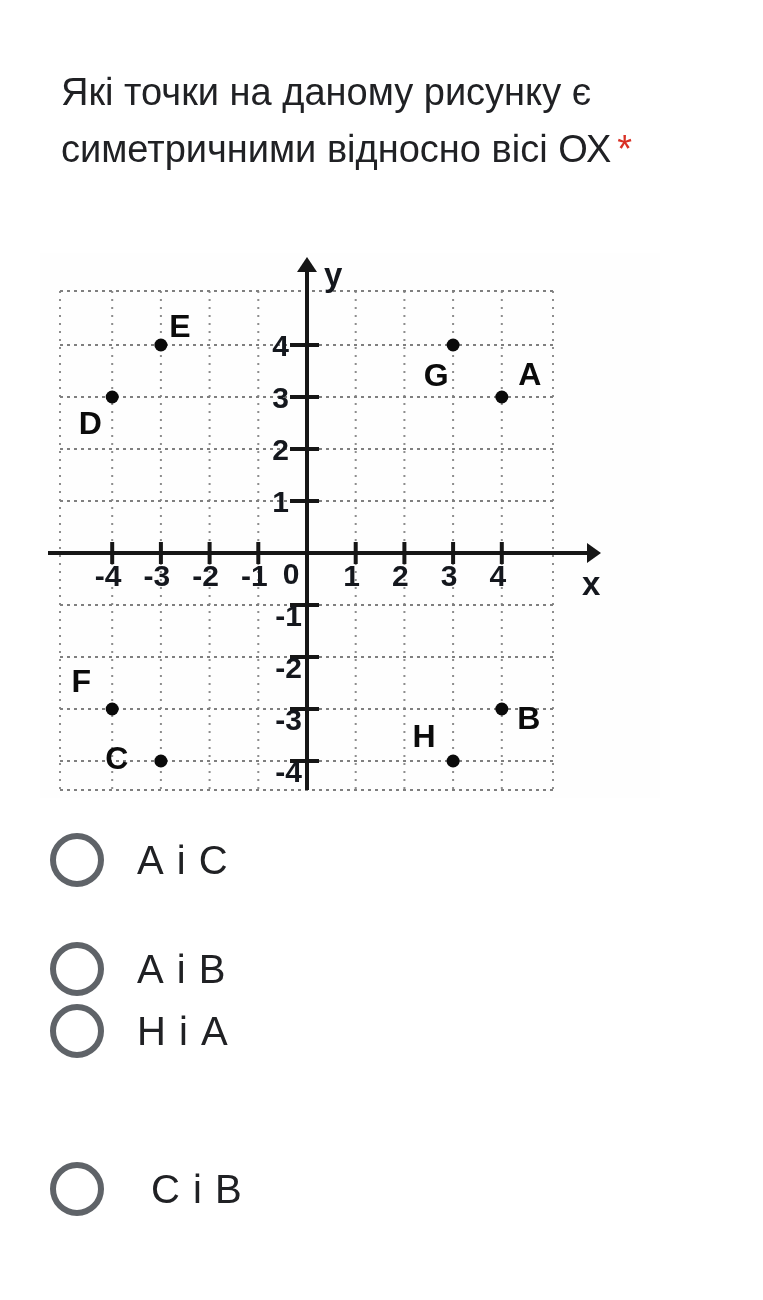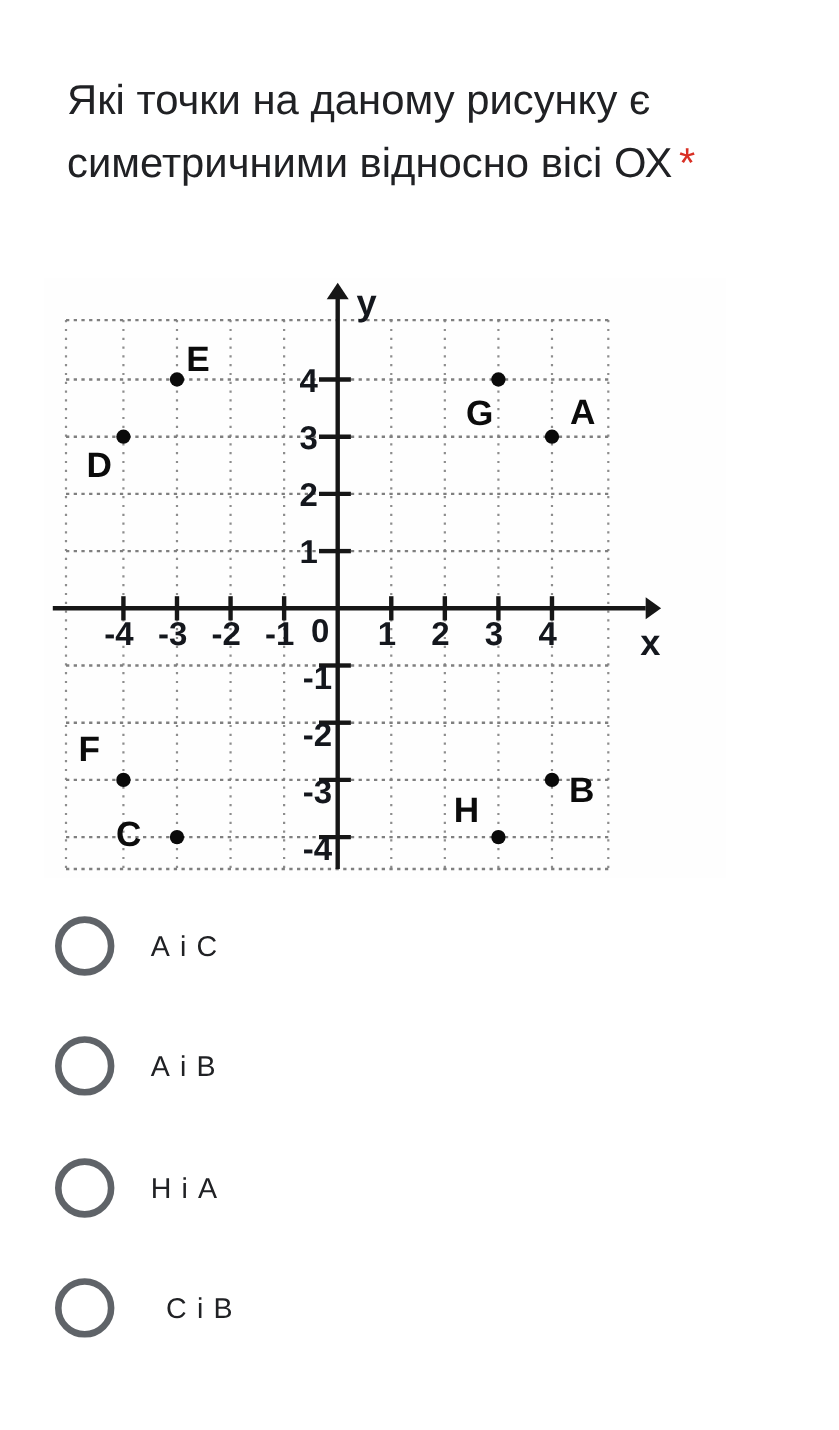--- a/index.html
+++ b/index.html
@@ -12,27 +12,27 @@
     font-size:38px;line-height:57px;color:#202124;font-weight:400;margin-left:16px;
   }
   .req{color:#d93025;padding-left:6px;}
   .figure{position:absolute;left:40px;top:253px;width:620px;height:545px;background:#fefefe;}
   .options{position:absolute;left:0;top:0;width:763px;}
   .opt-row{
     position:absolute;left:50px;display:flex;align-items:center;gap:33px;height:54px;
   }
   .opt-row:nth-child(1){top:833px;}
   .opt-row:nth-child(2){top:942px;text-align:right;}
-  .opt-row:nth-child(3){top:1053px;}
+  .opt-row:nth-child(3){top:1004px;}
   .opt-row:nth-child(4){top:1162px;gap:47px;}
   .radio{
     width:54px;height:54px;border:6px solid #5f6368;border-radius:50%;
     box-sizing:border-box;background:#ffffff;flex:0 0 auto;cursor:pointer;
   }
-  .opt-label{font-size:26px;color:#202124;letter-spacing:1px;}
+  .opt-label{font-size:40px;color:#202124;letter-spacing:1px;}
 </style>
 </head>
 <body>
 
 <div class="question">
   <span>Які точки на даному рисунку є симетричними відносно вісі ОХ</span><span class="req">*</span>
 </div>
 
 <div class="figure">
   <svg id="plane" width="620" height="545" viewBox="0 0 620 545" xmlns="http://www.w3.org/2000/svg">

